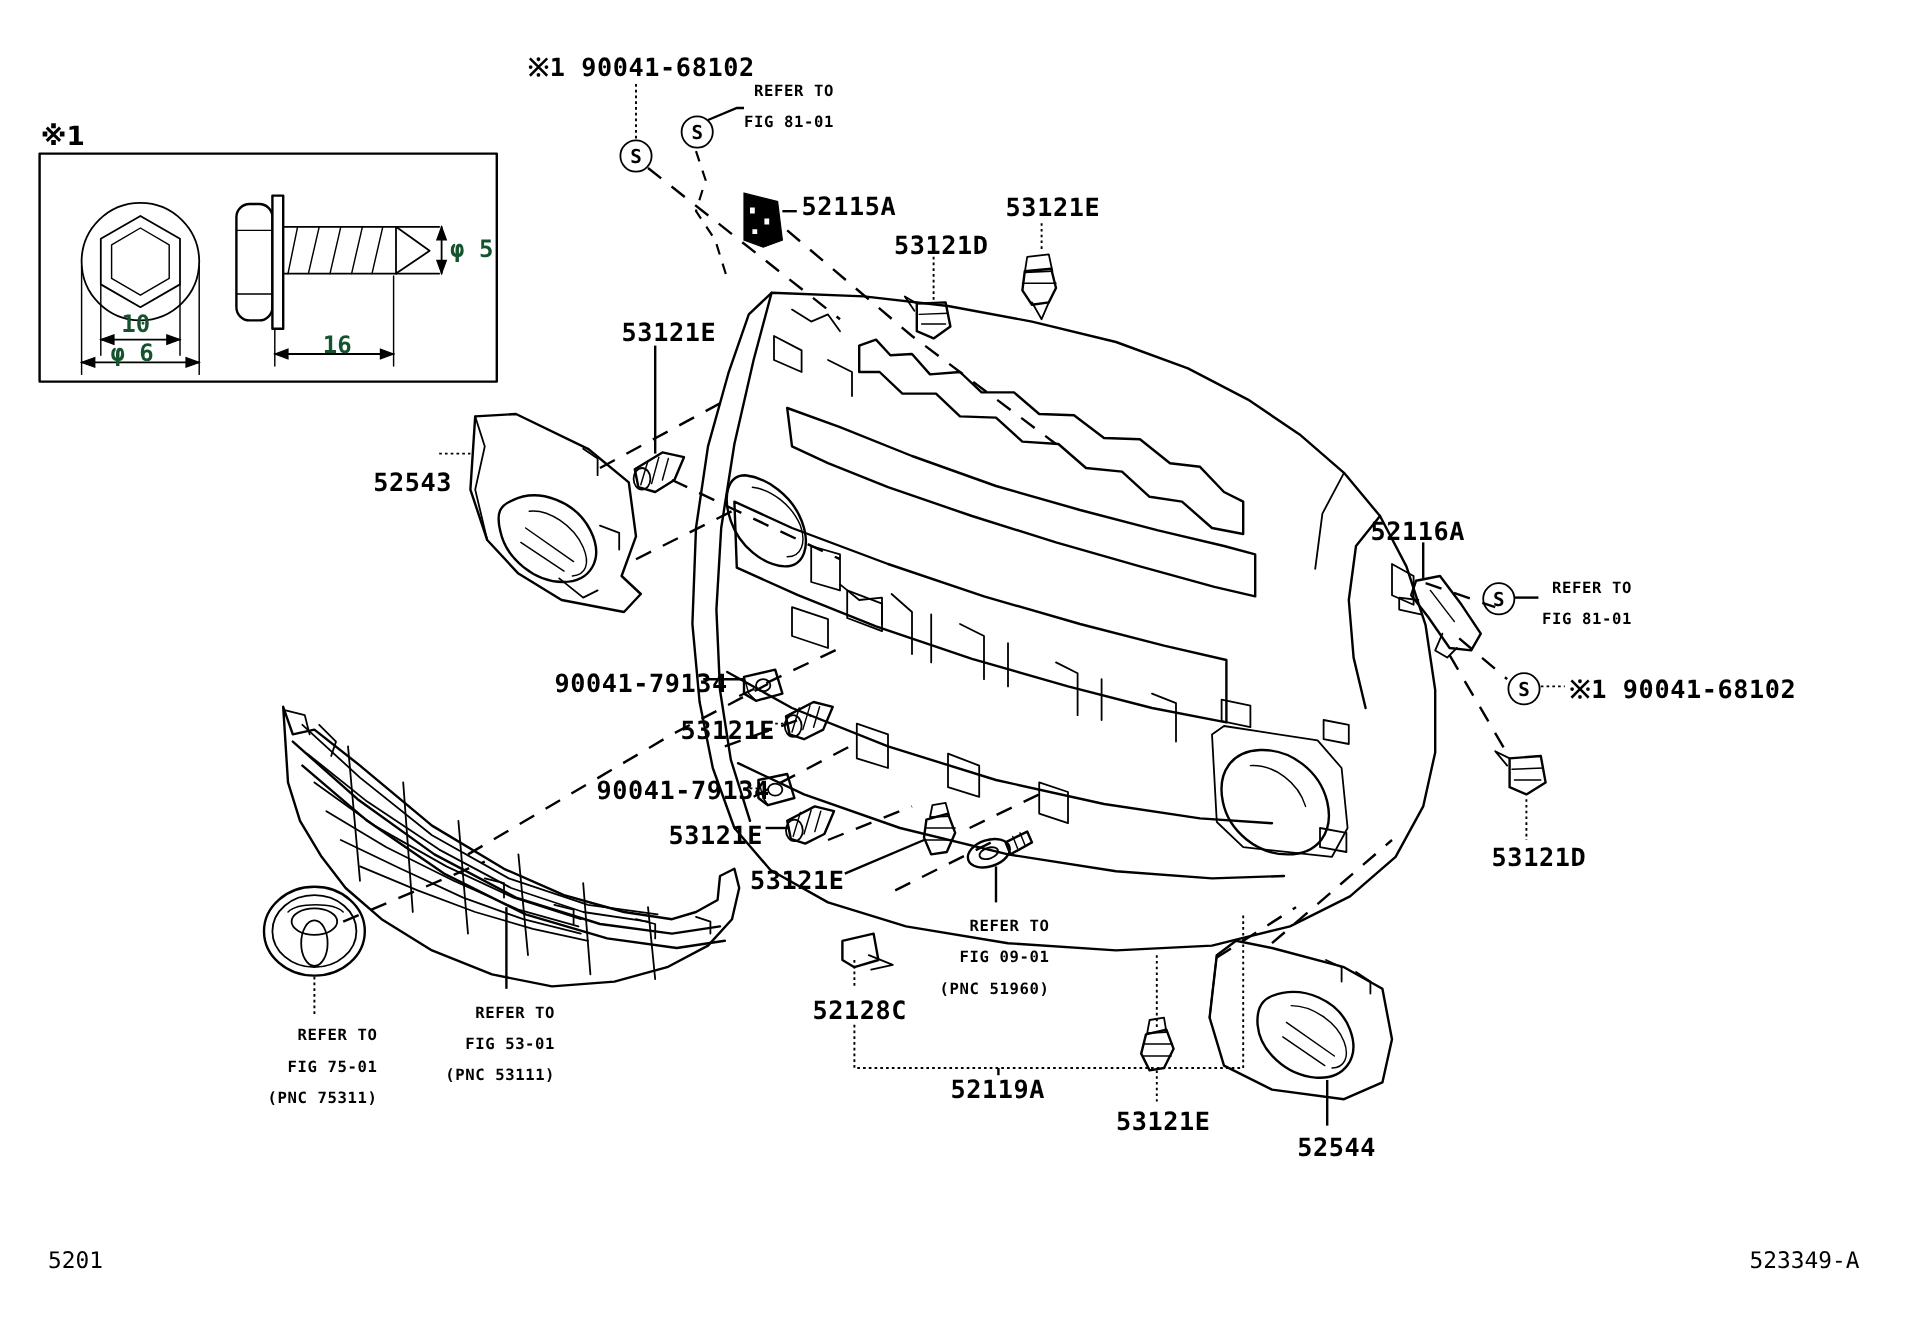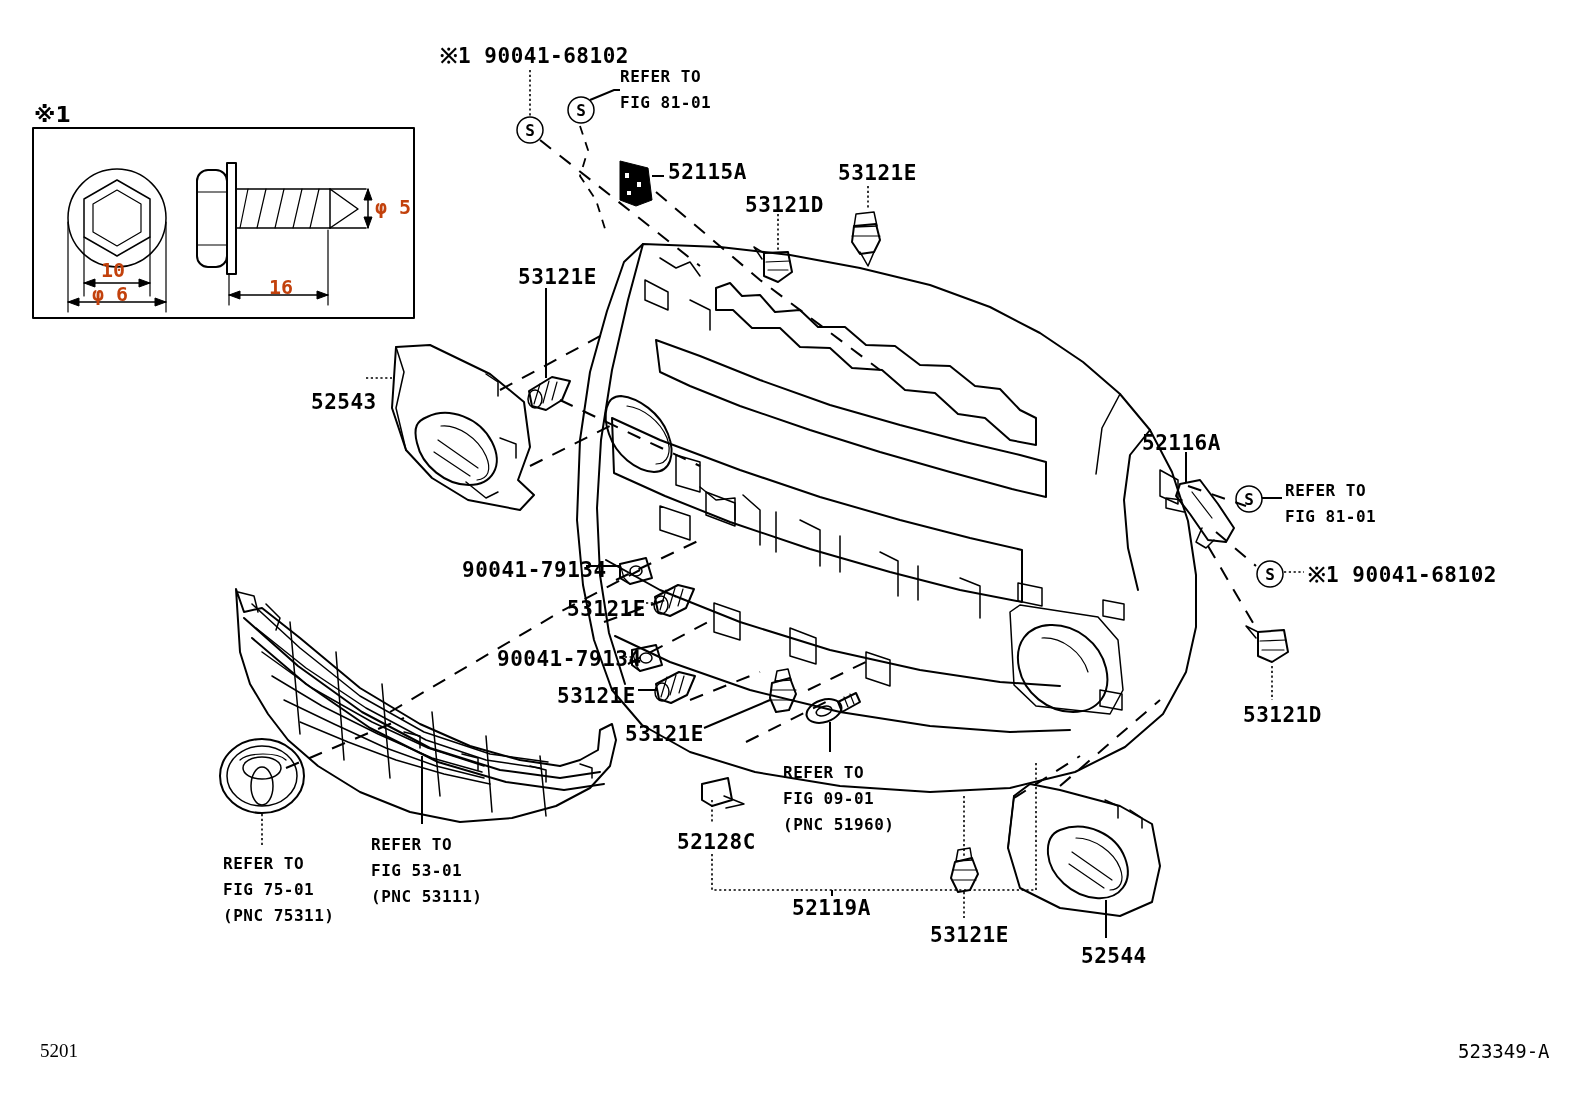--- a/index.html
+++ b/index.html
@@ -2,25 +2,25 @@
 <html><head>
 <meta charset="utf-8">
 <style>
   html,body{margin:0;padding:0;background:#ffffff;}
   body{width:1592px;height:1099px;position:relative;overflow:hidden;
        font-family:"DejaVu Sans Mono","Liberation Mono",monospace;color:#000;}
   #sheet{position:absolute;left:0;top:0;width:1592px;height:1099px;}
   svg#art{position:absolute;left:0;top:0;width:1592px;height:1099px;}
   .lbl{position:absolute;white-space:pre;font-family:"DejaVu Sans Mono","Liberation Mono",monospace;
        font-weight:bold;font-size:21px;letter-spacing:0.5px;line-height:25px;color:#000;}
-  .lbl.ref{font-size:16px;line-height:26px;}
+  .lbl.ref{font-size:13px;line-height:26px;text-align:right;}
   .footer{position:absolute;font-family:"DejaVu Sans Mono","Liberation Mono",monospace;
        font-size:19px;color:#000;}
   .dimtxt{position:absolute;font-family:"DejaVu Sans Mono","Liberation Mono",monospace;
-       font-size:20px;font-weight:bold;color:#c2410c;white-space:pre;}
+       font-size:20px;font-weight:bold;color:#14532d;white-space:pre;}
   .noteNum{position:absolute;font-family:"DejaVu Sans","Liberation Sans",sans-serif;
        font-size:22px;font-weight:bold;color:#000;}
 </style>
 </head>
 <body>
 
 <div id="sheet">
 
 <svg id="art" viewBox="0 0 1592 1099">
   <defs>
@@ -340,21 +340,21 @@
     <path class="dash" d="M530 466 L610 426"></path>
   </g>
 </svg>
 
 <div class="noteNum" style="left:34px;top:102px;">※1</div>
 <div class="dimtxt" style="left:101px;top:258px;">10</div>
 <div class="dimtxt" style="left:92px;top:282px;">φ 6</div>
 <div class="dimtxt" style="left:269px;top:275px;">16</div>
 <div class="dimtxt" style="left:375px;top:195px;">φ 5</div>
 
-<div class="footer" style="left:40px;top:1040px;font-family:Liberation Serif, serif;">5201</div>
+<div class="footer" style="left:40px;top:1040px;">5201</div>
 <div class="footer" style="left:1458px;top:1040px;">523349-A</div>
 
 <div class="lbl" style="left: 440px; top: 44px;">※1 90041-68102</div>
     <div class="lbl ref" style="left: 620px; top: 64px;">REFER TO
 FIG 81-01</div>
     <div class="lbl" style="left: 668px; top: 160px;">52115A</div>
     <div class="lbl" style="left: 745px; top: 193px;">53121D</div>
     <div class="lbl" style="left: 838px; top: 161px;">53121E</div>
     <div class="lbl" style="left: 518px; top: 265px;">53121E</div>
     <div class="lbl" style="left: 311px; top: 354px; margin-top: 36px;">52543</div>

